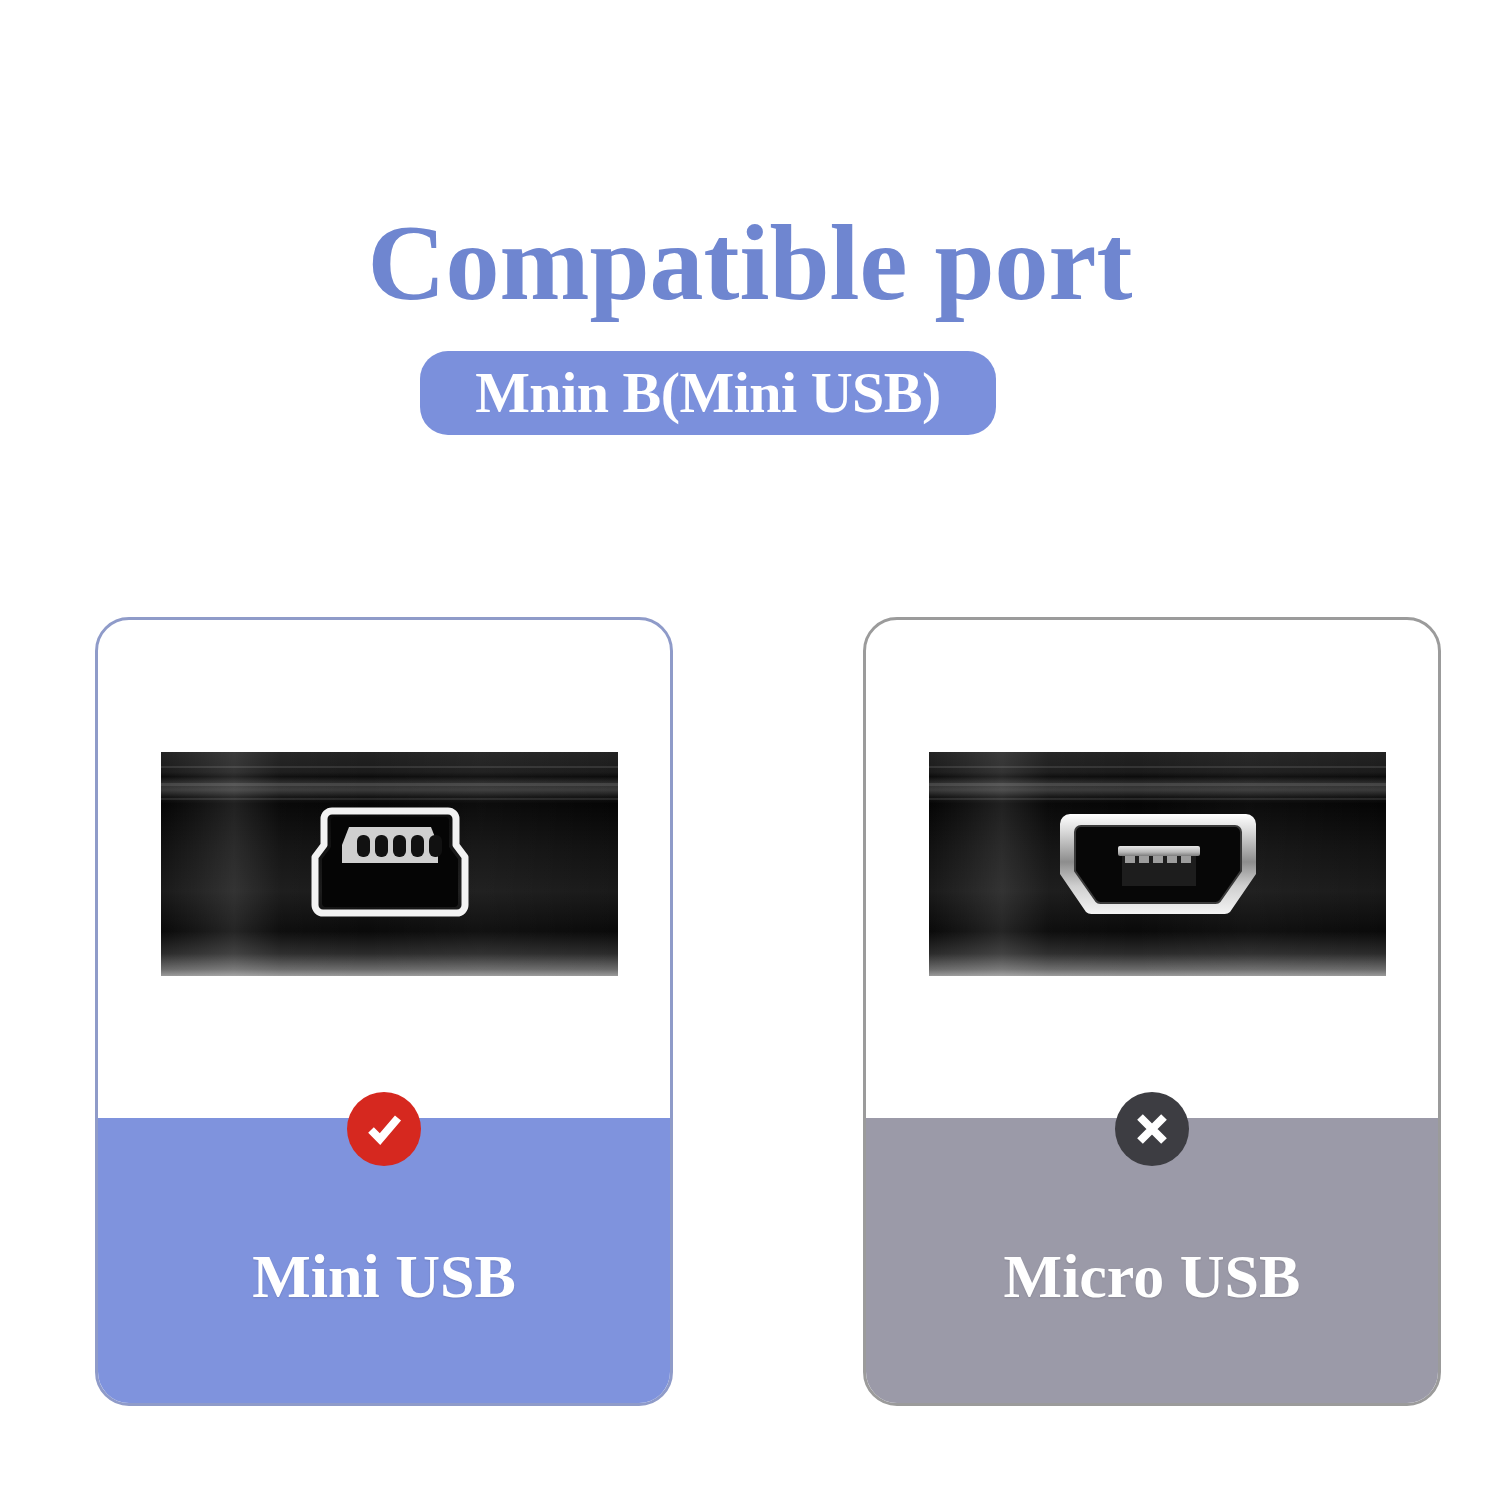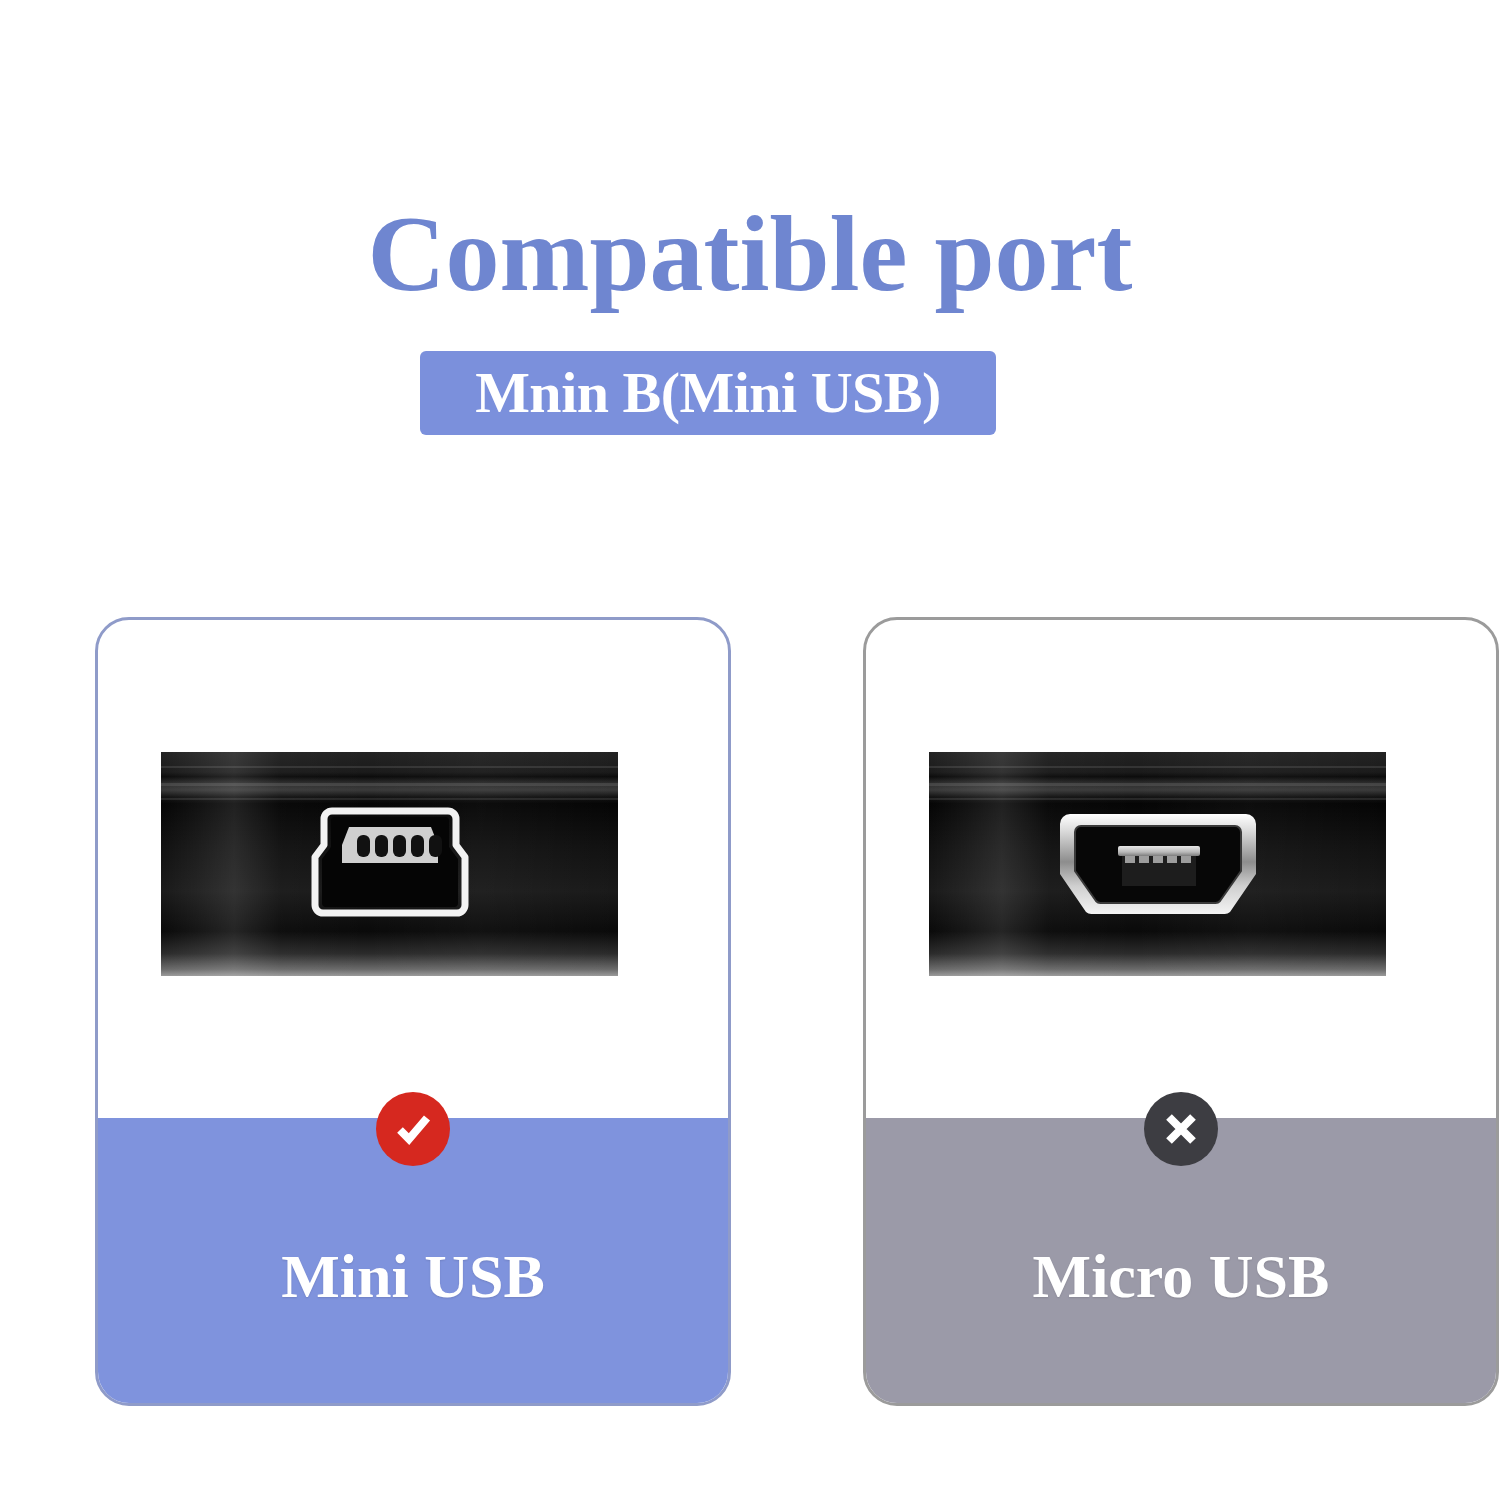--- a/index.html
+++ b/index.html
@@ -12,58 +12,58 @@
     height: 1500px;
     position: relative;
     overflow: hidden;
     font-family: "Liberation Serif", "DejaVu Serif", serif;
   }
 
   
   #page-title {
     position: absolute;
     left: 0;
-    top: 196px;
+    top: 205px;
     width: 1500px;
     text-align: center;
     font-size: 108px;
     font-weight: bold;
     line-height: 1.08;
     color: #6f86d0;
     letter-spacing: 0px;
     white-space: nowrap;
   }
 
   
   #subtitle-badge {
     position: absolute;
     left: 420px;
     top: 351px;
     width: 576px;
     height: 84px;
     background: #7b90dc;
-    border-radius: 6px;
+    border-radius: 28px;
     display: flex;
     align-items: center;
     justify-content: center;
   }
   #subtitle-badge .badge-text {
     color: #ffffff;
     font-size: 58px;
     font-weight: bold;
     line-height: 1;
     white-space: nowrap;
     letter-spacing: -0.5px;
   }
 
   
   .card {
     position: absolute;
     top: 617px;
-    width: 636px;
+    width: 578px;
     height: 789px;
     border-radius: 34px;
     border: 3px solid #8f9bc9;
     box-sizing: border-box;
     overflow: hidden;
     background: #ffffff;
   }
   #card-mini  { left: 95px;  border-color: #8f9bc9; }
   #card-micro { left: 815px; border-color: #9b9b9b; margin-left: 48px; }
 

